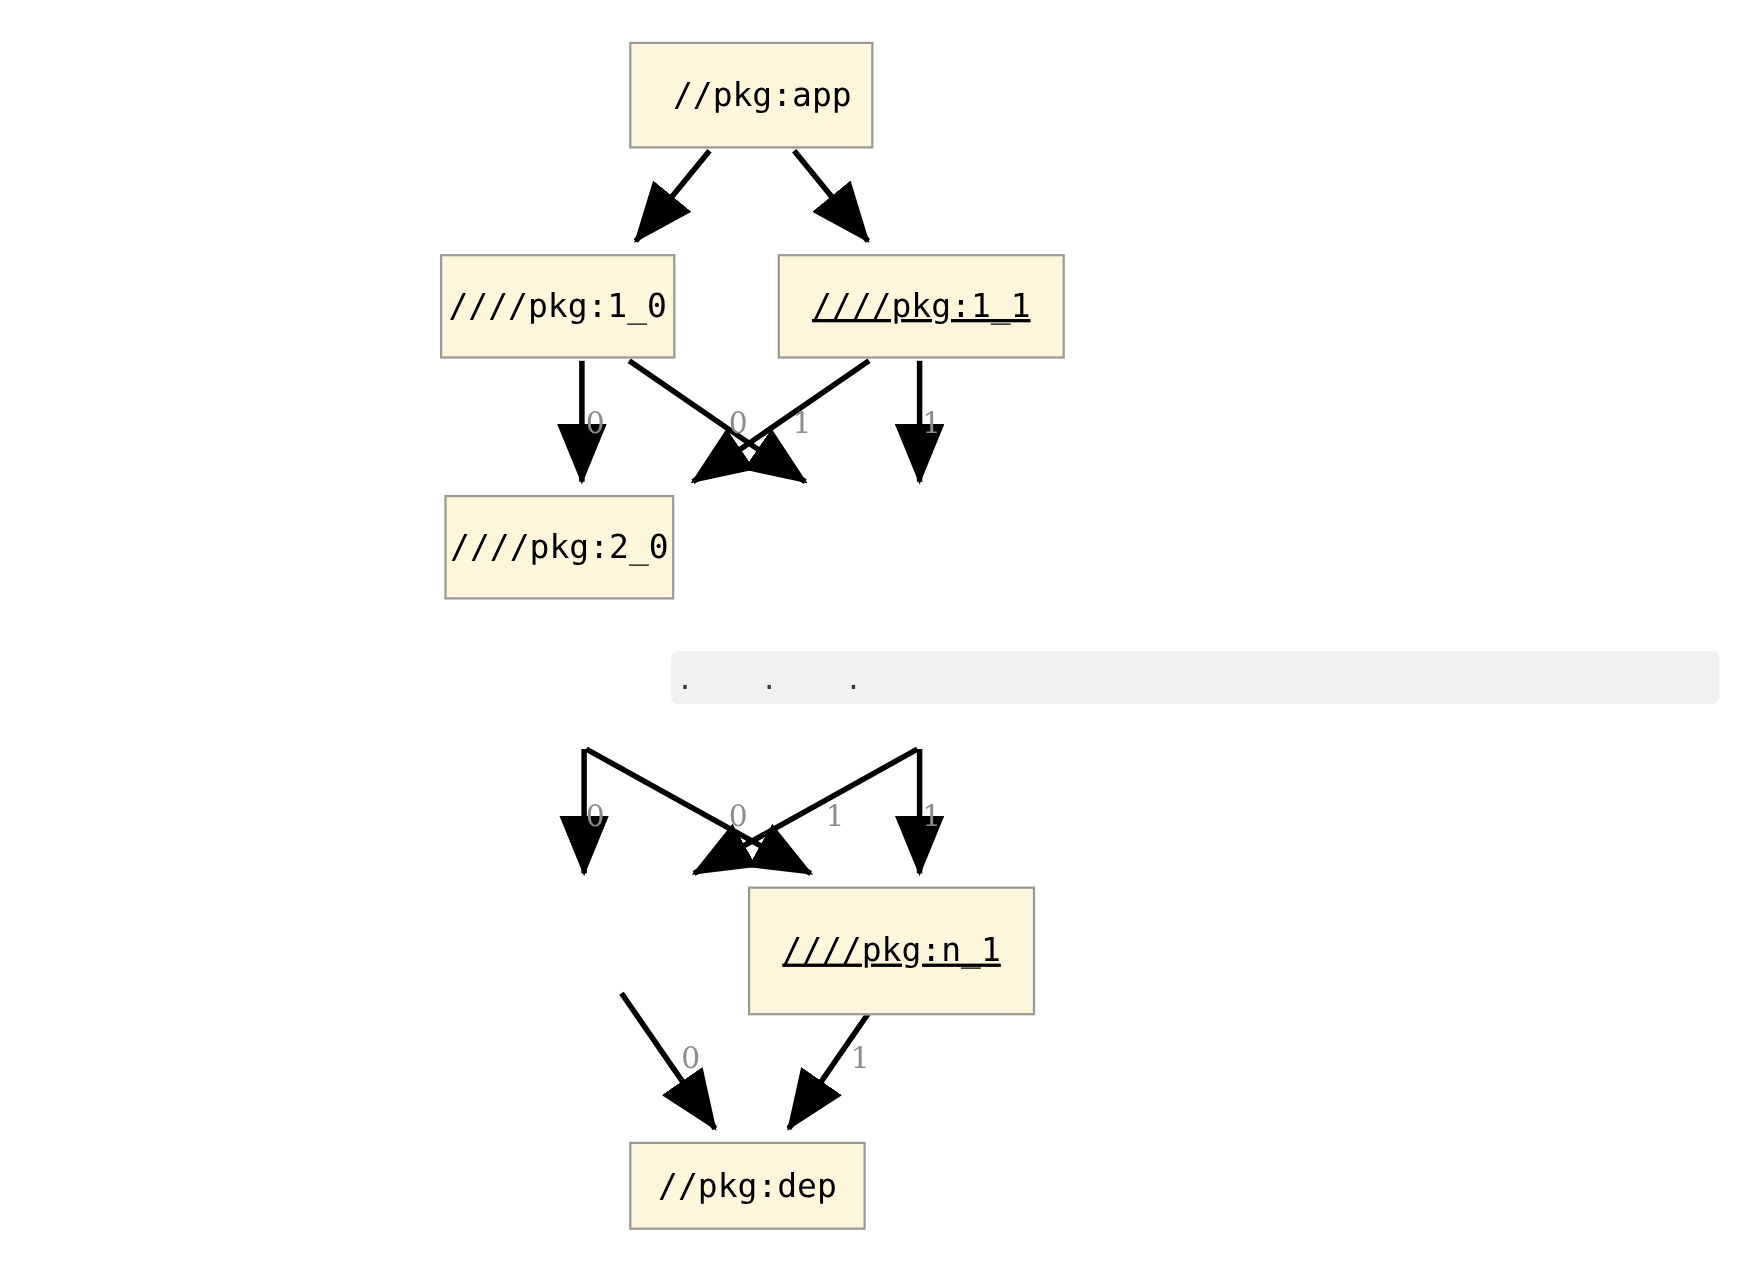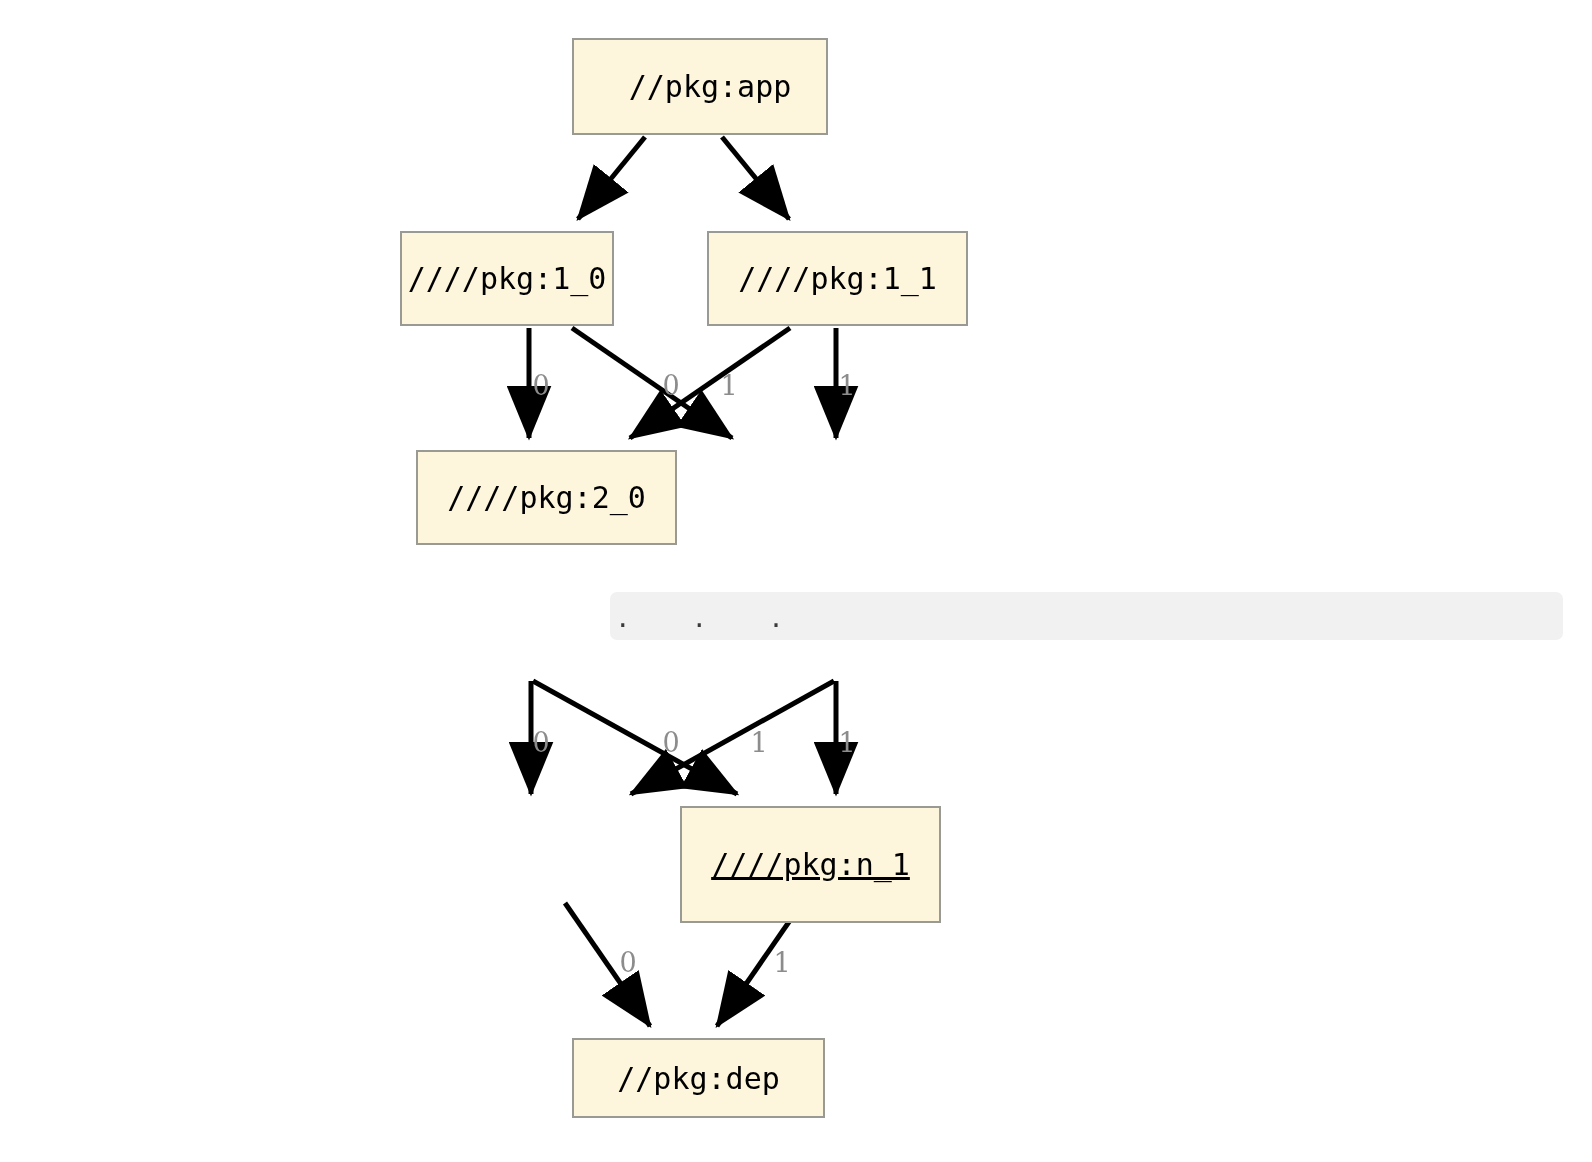--- a/index.html
+++ b/index.html
@@ -93,43 +93,43 @@
     <line x1="531" y1="681" x2="531" y2="794" stroke="#000000" stroke-width="5" marker-end="url(#arrowhead)"></line>
     <line x1="533" y1="681" x2="737" y2="794" stroke="#000000" stroke-width="5" marker-end="url(#arrowhead)"></line>
     <line x1="834" y1="681" x2="631" y2="794" stroke="#000000" stroke-width="5" marker-end="url(#arrowhead)"></line>
     <line x1="836" y1="681" x2="836" y2="794" stroke="#000000" stroke-width="5" marker-end="url(#arrowhead)"></line>
 
     <line x1="565" y1="903" x2="650" y2="1026" stroke="#000000" stroke-width="5" marker-end="url(#arrowhead)"></line>
 
     <line x1="802" y1="903" x2="717" y2="1026" stroke="#000000" stroke-width="5" marker-end="url(#arrowhead)"></line>
   </svg>
 
-  <div class="node-box" style="left:572px;top:38px;width:256px;height:97px;padding-left:20px;">
+  <div class="node-box" style="left:572px;top:38px;width:222px;height:97px;padding-left:20px;">
     <span class="node-label">//pkg:app</span>
   </div>
 
   <div class="node-box" style="left:400px;top:231px;width:214px;height:95px;">
     <span class="node-label">////pkg:1_0</span>
   </div>
 
-  <div class="node-box" style="left:707px;top:231px;width:261px;height:95px;">
+  <div class="node-box" style="left:707px;top:231px;width:261px;height:95px;text-decoration:underline;">
     <span class="node-label">////pkg:1_1</span>
   </div>
 
-  <div class="node-box" style="left:416px;top:450px;width:261px;height:95px;">
+  <div class="node-box" style="left:404px;top:450px;width:209px;height:95px;">
     <span class="node-label">////pkg:2_0</span>
   </div>
 
 
 
   <div class="node-box" style="left:680px;top:806px;width:261px;height:117px;text-decoration:underline;">
     <span class="node-label">////pkg:n_1</span>
   </div>
 
-  <div class="node-box" style="left:572px;top:1038px;width:253px;height:80px;">
+  <div class="node-box" style="left:572px;top:1038px;width:215px;height:80px;">
     <span class="node-label">//pkg:dep</span>
   </div>
 
   <span class="edge-label" style="left:541px;top:385px;">0</span>
   <span class="edge-label" style="left:671px;top:385px;">0</span>
   <span class="edge-label" style="left:729px;top:385px;">1</span>
   <span class="edge-label" style="left:847px;top:385px;">1</span>
 
   <span class="edge-label" style="left:541px;top:742px;">0</span>
   <span class="edge-label" style="left:671px;top:742px;">0</span>

